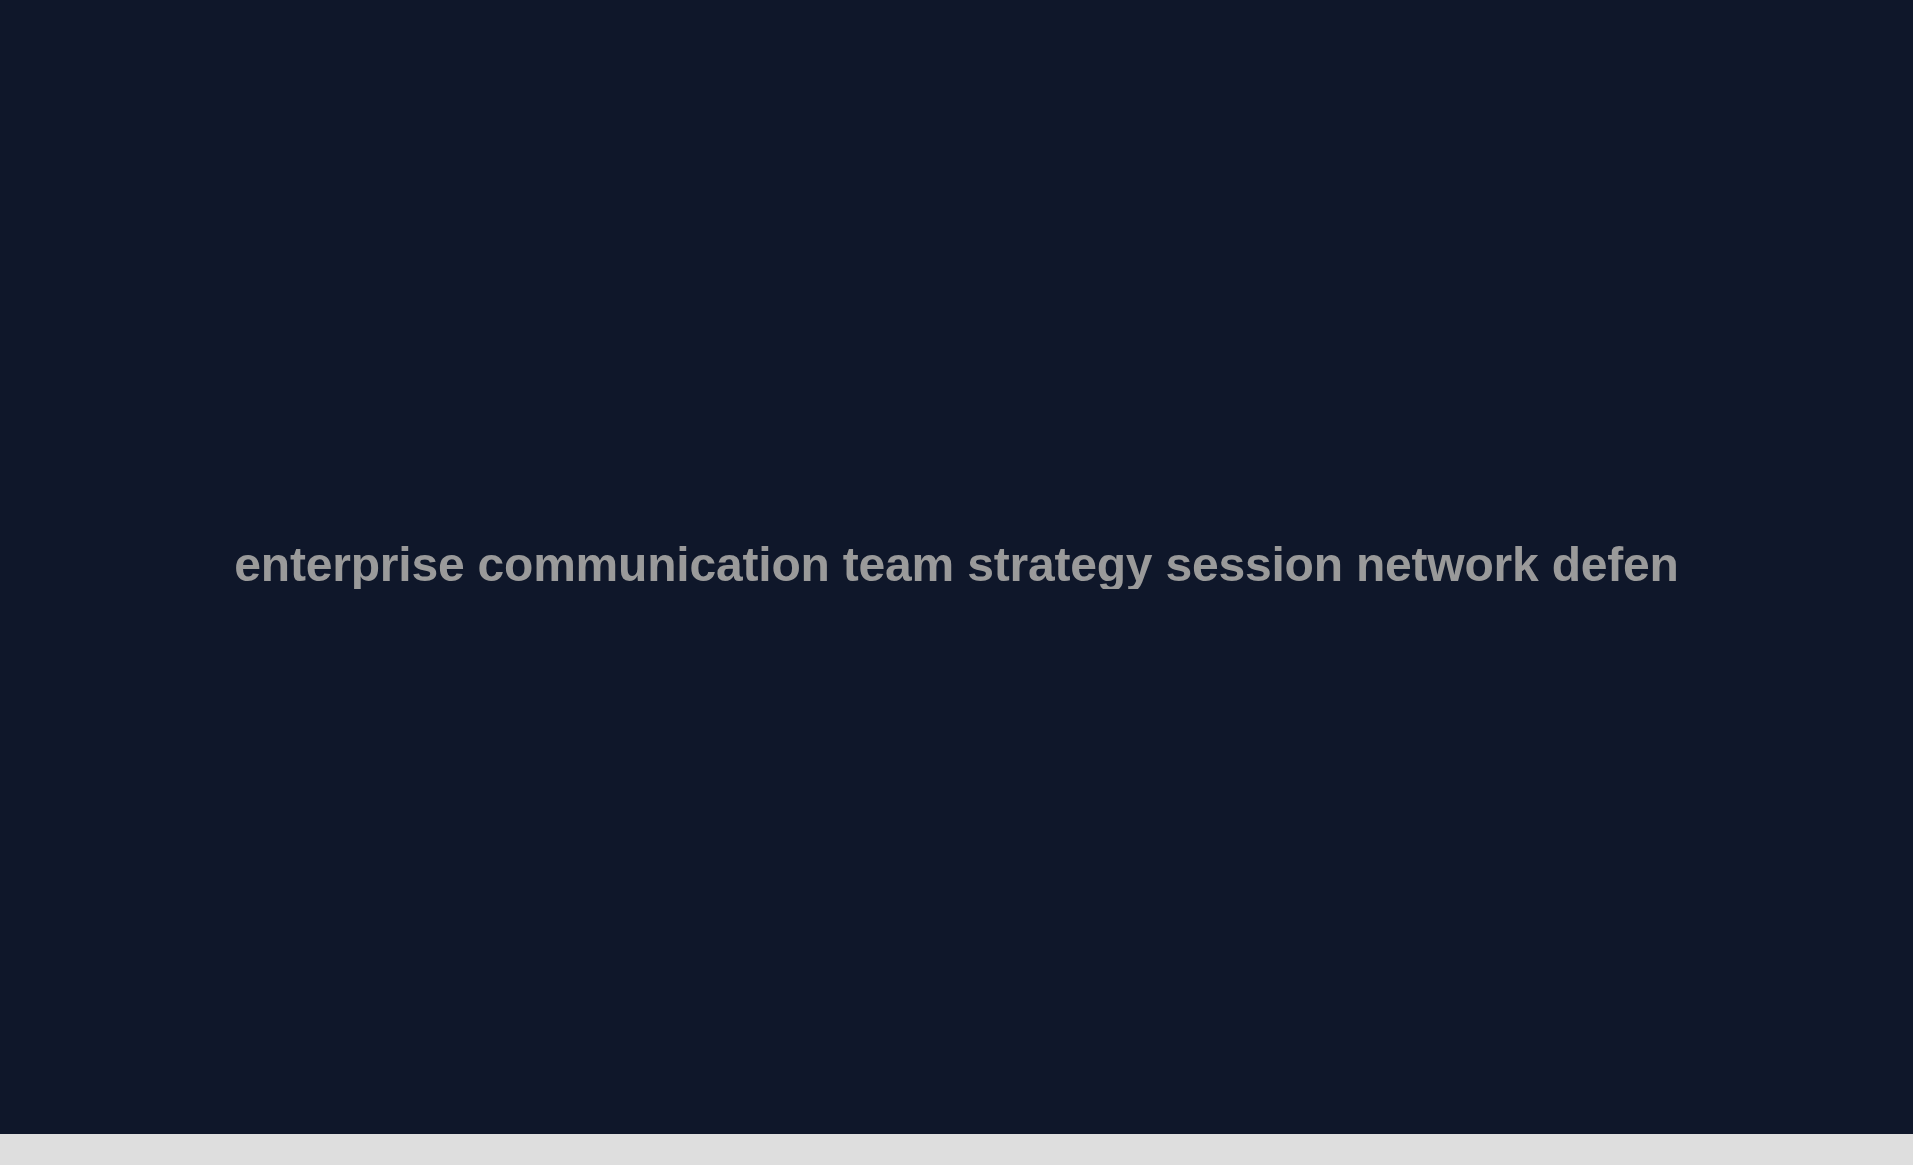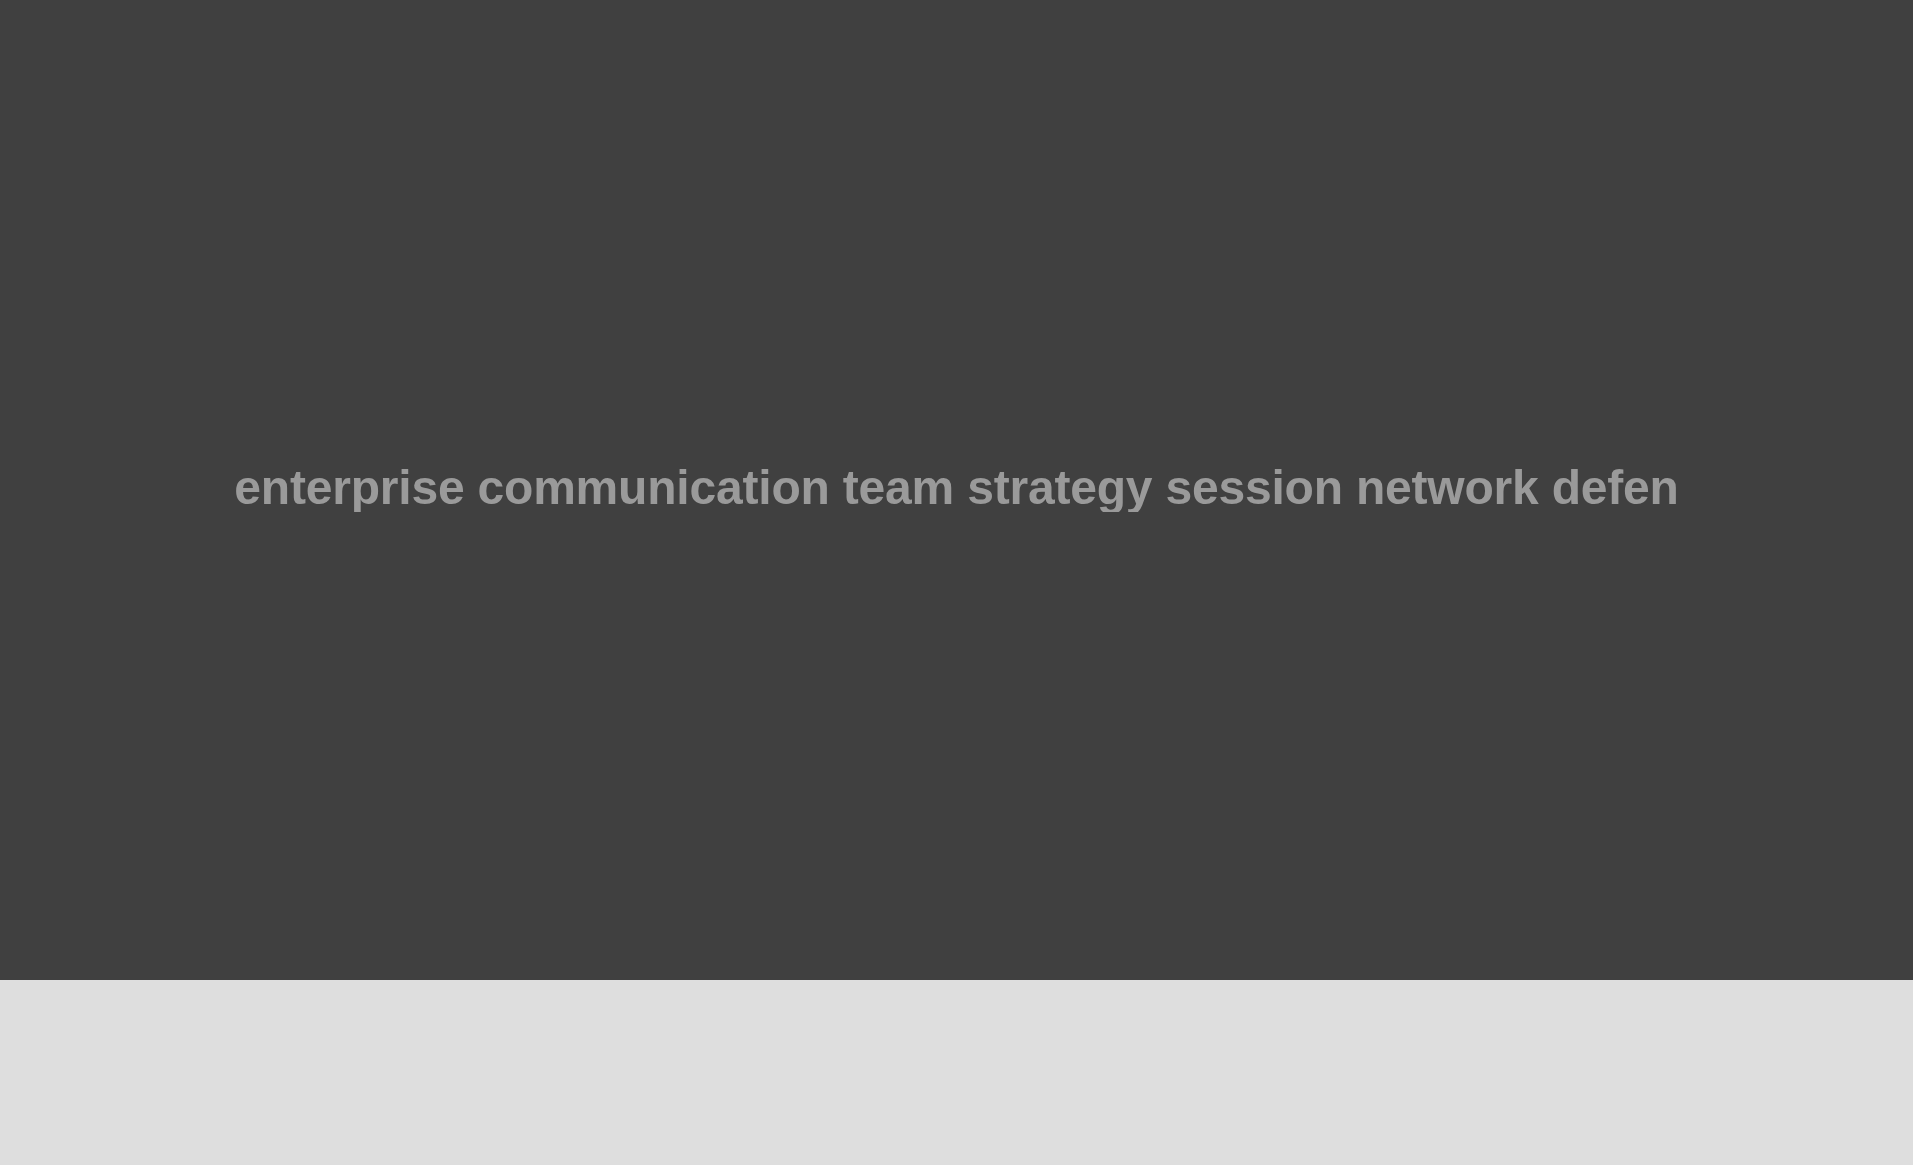--- a/index.html
+++ b/index.html
@@ -41,17 +41,17 @@
     overflow: hidden;
     user-select: none;
     
     position: relative;
     top: -2px;
   }
 </style>
 </head>
 <body style="background-color: rgb(222, 222, 222); width: 1913px; height: 1165px;">
 
-<div id="placeholder-canvas" style="background-color: #404040; width: 1913px; height: 980px;">
+<div id="placeholder-canvas" style="background-color: #0f172a; width: 1913px; height: 1134px;">
 
   <span id="placeholder-text" style="color: rgb(154, 154, 154); font-size: 48px; font-weight: bold; text-align: center;">enterprise communication team strategy session network defen</span>
 
 </div>
 
 </body></html>

